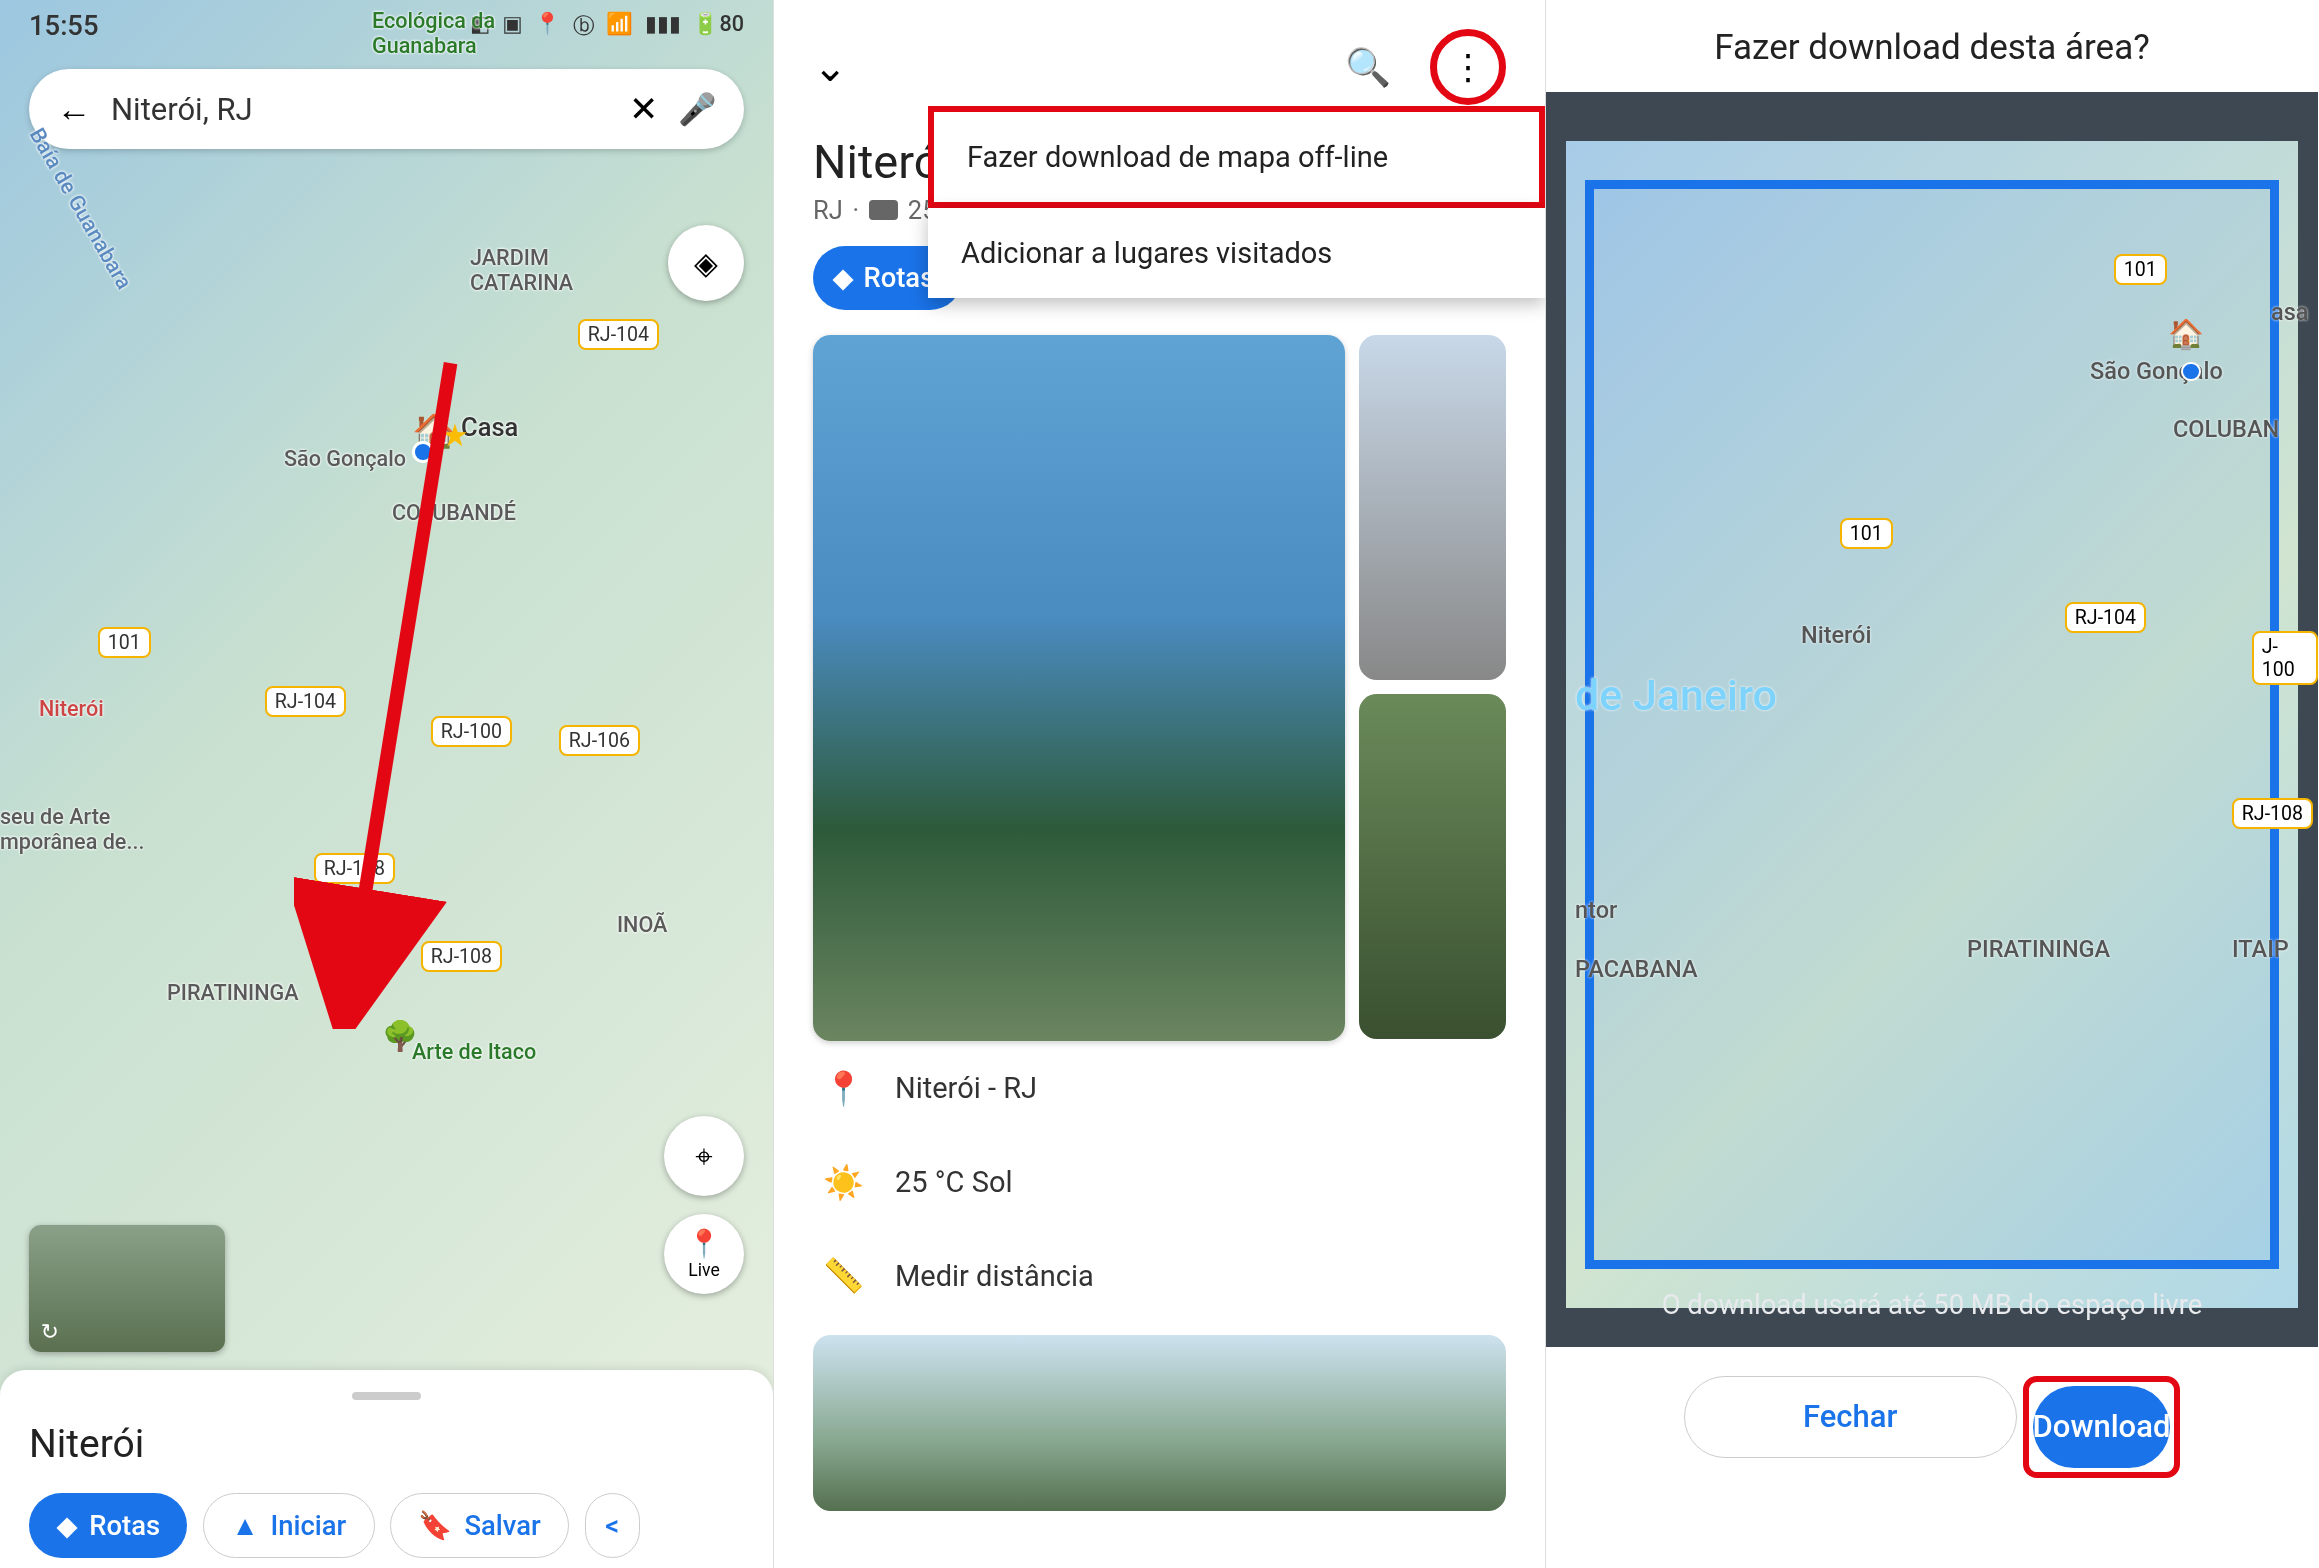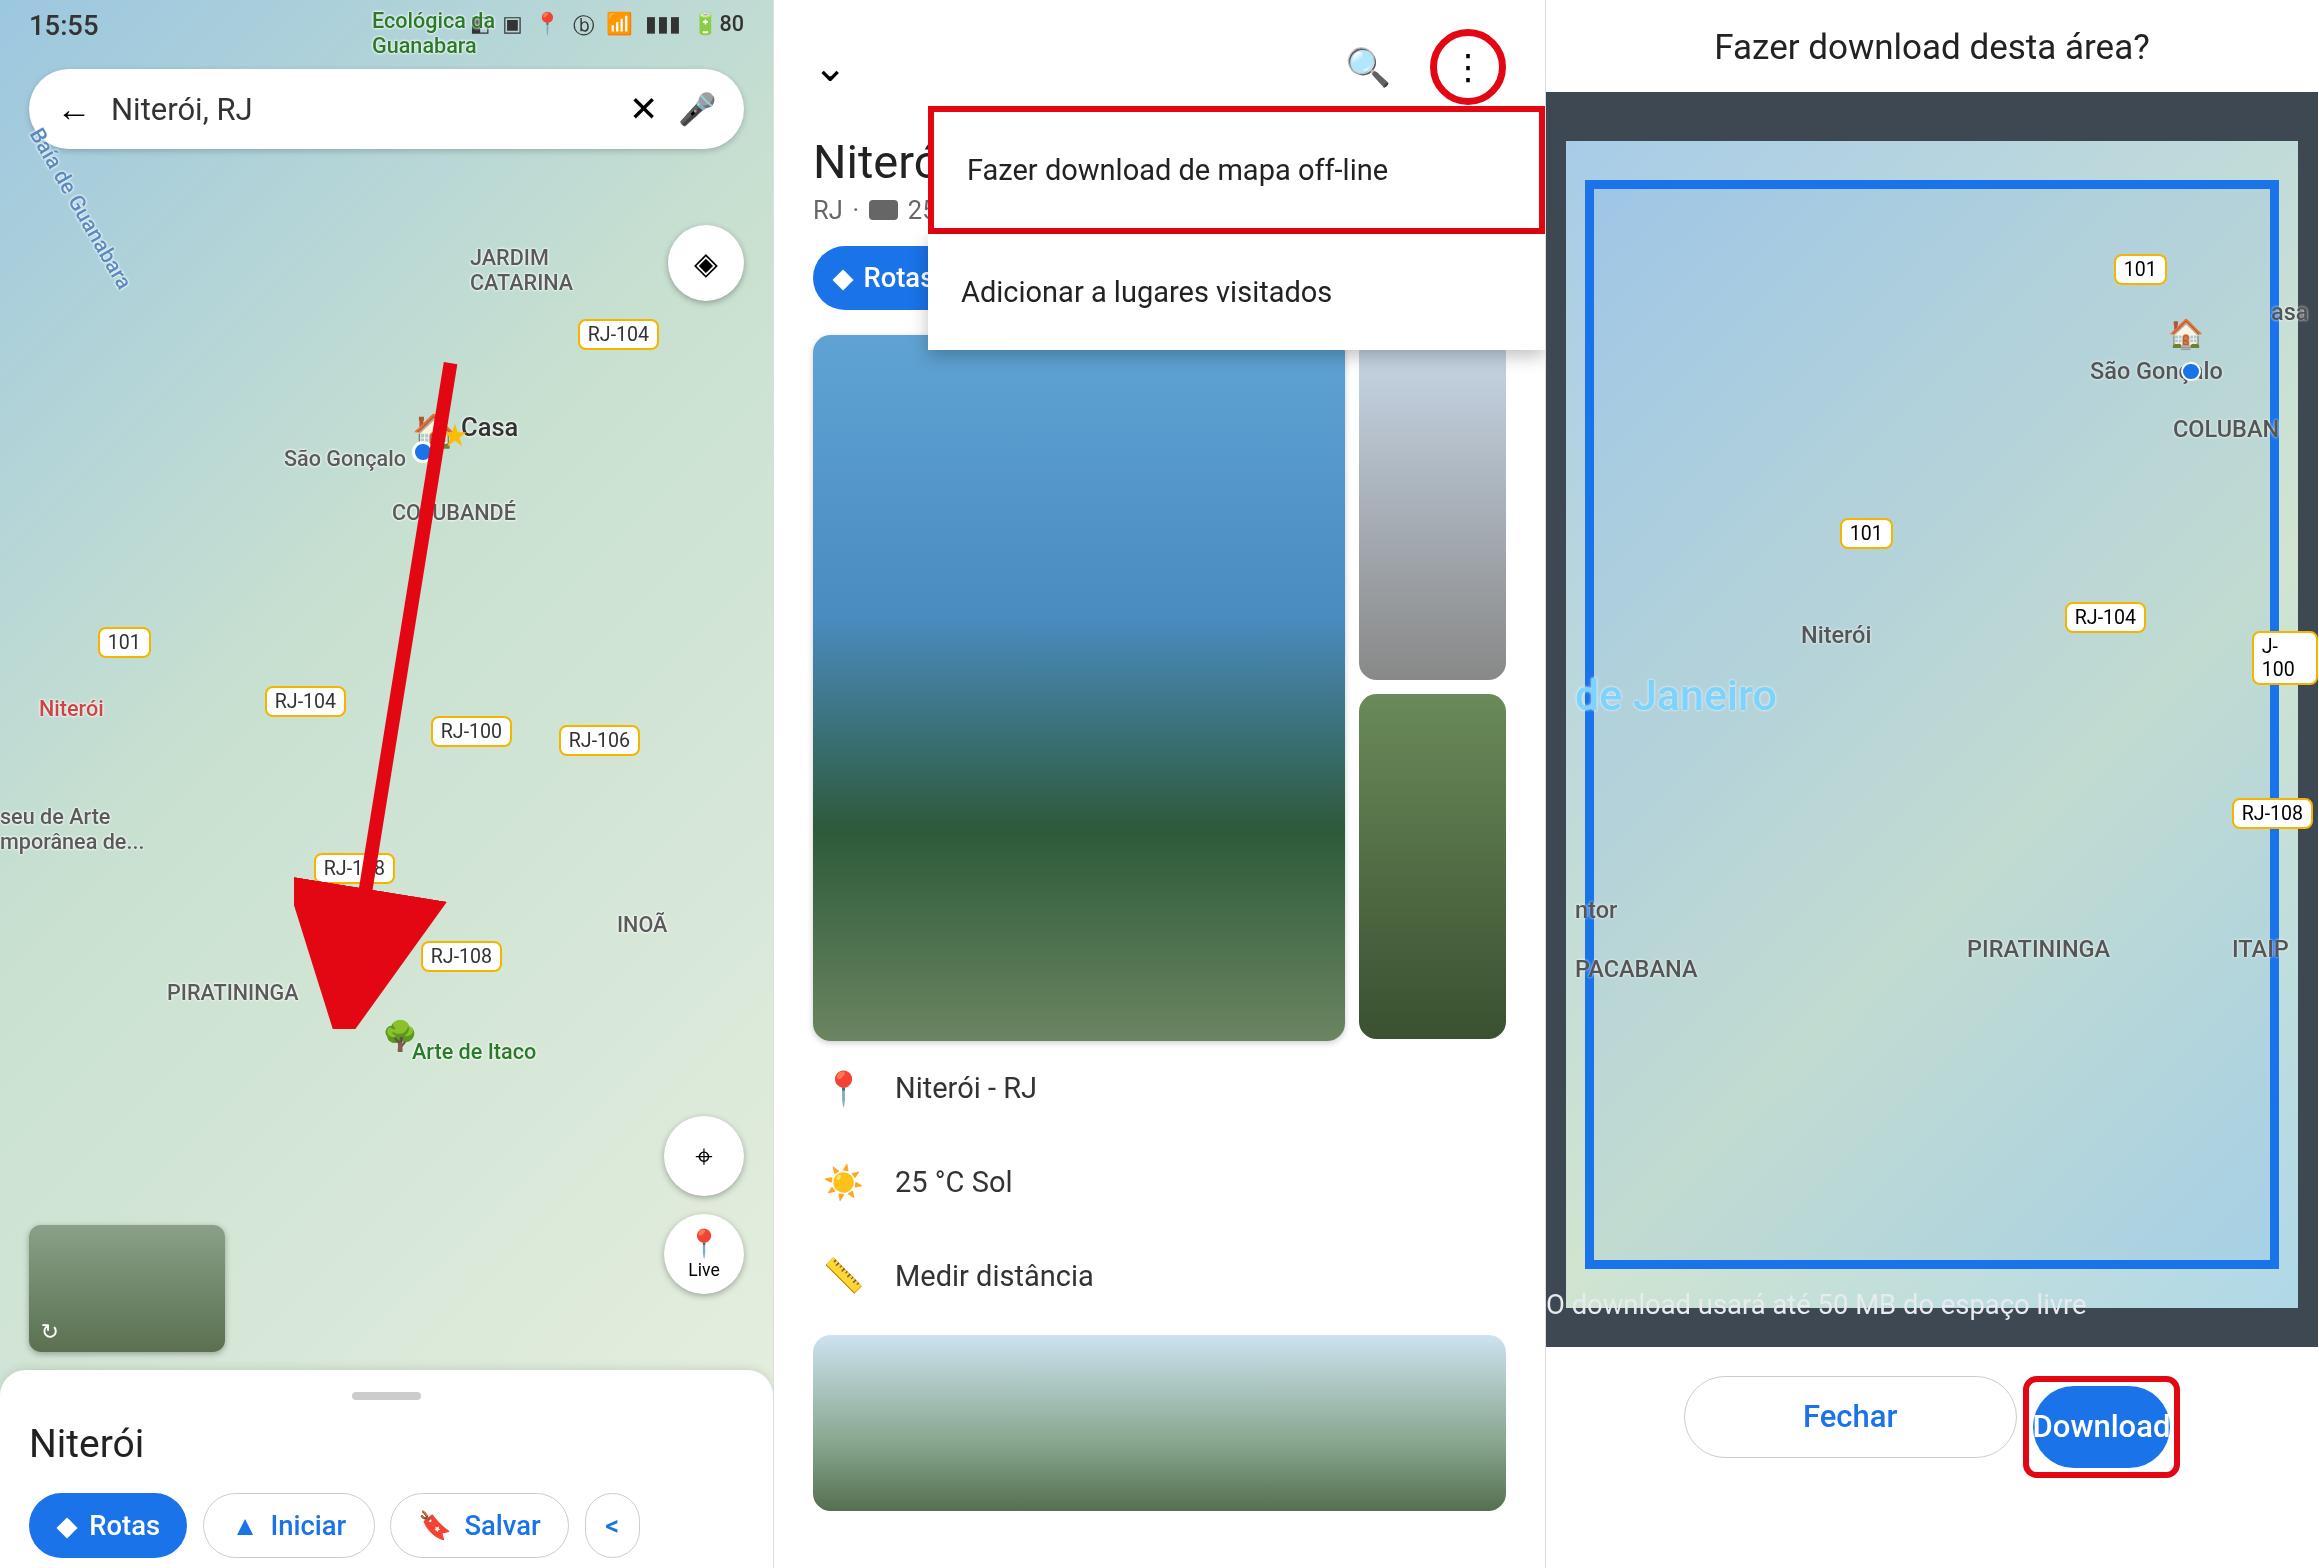--- a/index.html
+++ b/index.html
@@ -34,38 +34,38 @@
 
 .p2-header{display:flex;align-items:center;justify-content:space-between;padding:29px 39px}
 .p2-header .chev{font-size:41px;cursor:pointer}
 .p2-header .right{display:flex;align-items:center;gap:39px}
 .circle-highlight{width:76px;height:76px;border:7.8px solid #e30613;border-radius:50%;display:flex;align-items:center;justify-content:center}
 .dots{font-size:35px;cursor:pointer}
 .place-title{font-size:47px;color:#222;padding:0 39px}
 .place-sub{font-size:25.5px;color:#666;padding:5.9px 39px 0;display:flex;align-items:center;gap:9.8px}
 
 .dd-wrap{position:absolute;top:106px;left:auto;right:0;width:617px;z-index:20}
-.dd-item{padding:41px 33px;font-size:29px;color:#222;cursor:pointer;background:#fff}
+.dd-item{padding:28px 33px;font-size:29px;color:#222;cursor:pointer;background:#fff}
 .dd-hl{border:6.9px solid #e30613;box-sizing:border-box}
 .dd-box{box-shadow:0 5.9px 17.6px rgba(0,0,0,.25);border-radius:3.9px;background:#fff}
 .routes-btn{display:inline-flex;align-items:center;gap:9.8px;background:#1a73e8;color:#fff;padding:15.7px 27.4px 15.7px 19.6px;border-radius:39px;font-size:27.4px;font-weight:500;margin:21.6px 0 0 39px}
 .gallery{display:flex;gap:13.7px;padding:25.5px 39px 0}
 .big-img{width:568px;height:706px;border-radius:17.6px;background:linear-gradient(180deg,#5fa3d4 0%,#4a8bc0 40%,#2d5a3a 70%,#6b8560 100%);box-shadow:0 2px 5.9px rgba(0,0,0,.2)}
 .small-col{display:flex;flex-direction:column;gap:13.7px}
 .small-img{width:147px;height:345px;border-radius:17.6px;background:linear-gradient(180deg,#c8d8e8 0%,#888 100%)}
 .info-row{display:flex;align-items:center;gap:33px;padding:27.4px 49px;font-size:29px;color:#333}
 .info-row .ico{width:39px;font-size:33px;text-align:center}
 .bottom-hero{margin:11.8px 39px 0;height:176px;border-radius:17.6px;background:linear-gradient(180deg,#cde2ef 0%,#88a890 60%,#557050 100%)}
 
 
 .p3-title{text-align:center;font-size:35px;color:#222;padding:27.4px 0 23.5px}
 .map-area{position:relative;margin:0 0 0 0;height:1255px;background:#3d4852}
 .map-bg3{position:absolute;inset:49px 19.6px 39px 19.6px;background:linear-gradient(135deg,#a8cce8 0%,#d0e4d0 60%,#b0d8e8 100%)}
 .sel-rect{position:absolute;top:88px;left:39px;right:39px;bottom:78px;border:9.8px solid #1a73e8;background:rgba(26,115,232,.08)}
-.dl-note{font-size:27.4px;color:#e8eaed;position:absolute;bottom:25.5px;left:0;right:0}
+.dl-note{text-align:center;font-size:27.4px;color:#e8eaed;position:absolute;bottom:25.5px;left:0;right:0}
 .p3-actions{display:flex;gap:6px;padding:29px 39px;justify-content:center}
 .btn{flex:1;max-width:333px;height:82px;border-radius:43px;display:flex;align-items:center;justify-content:center;font-size:31px;font-weight:500}
 .btn.ghost{background:#fff;border:1.5px solid #ccc;color:#1a73e8}
 .btn.solid{background:#1a73e8;color:#fff}
 .btn-highlight{border:6.9px solid #e30613;border-radius:13.7px;padding:3.9px}
 .ml3{position:absolute;font-size:23.5px;color:#555;font-weight:500;text-shadow:0 0 2.9px #fff}
 .rb3{position:absolute;background:#fff;border:2px solid #f4b400;border-radius:7.8px;padding:2px 7.8px;font-size:19.6px}
 .moto{display:inline-block;width:29px;height:19.6px;background:#666;border-radius:3.9px;position:relative}
 </style>
 </head>

